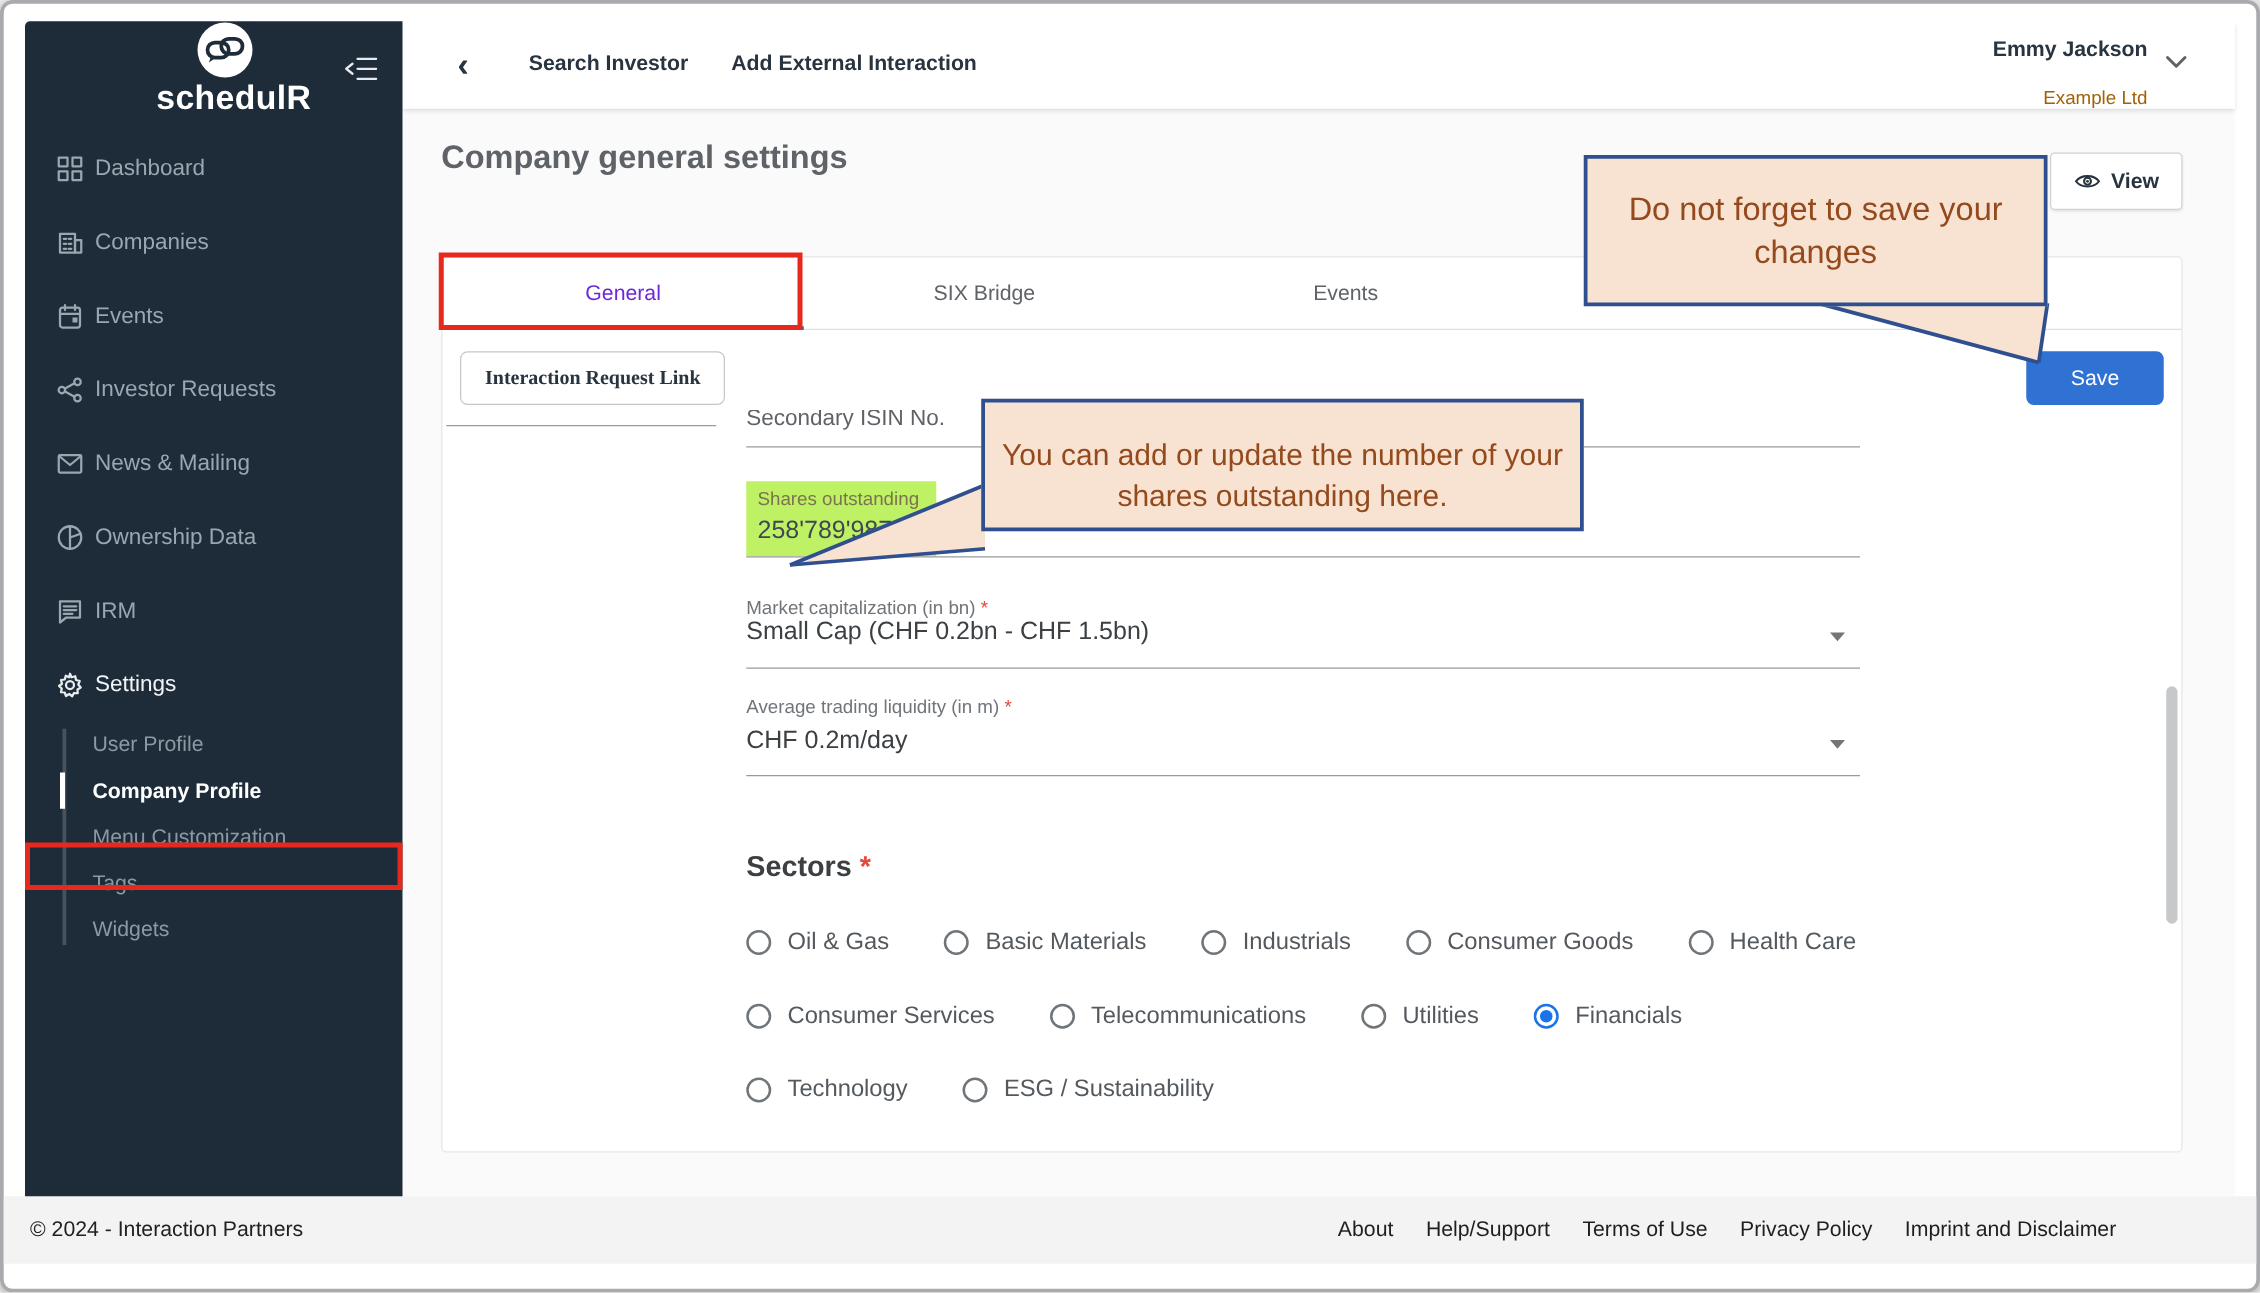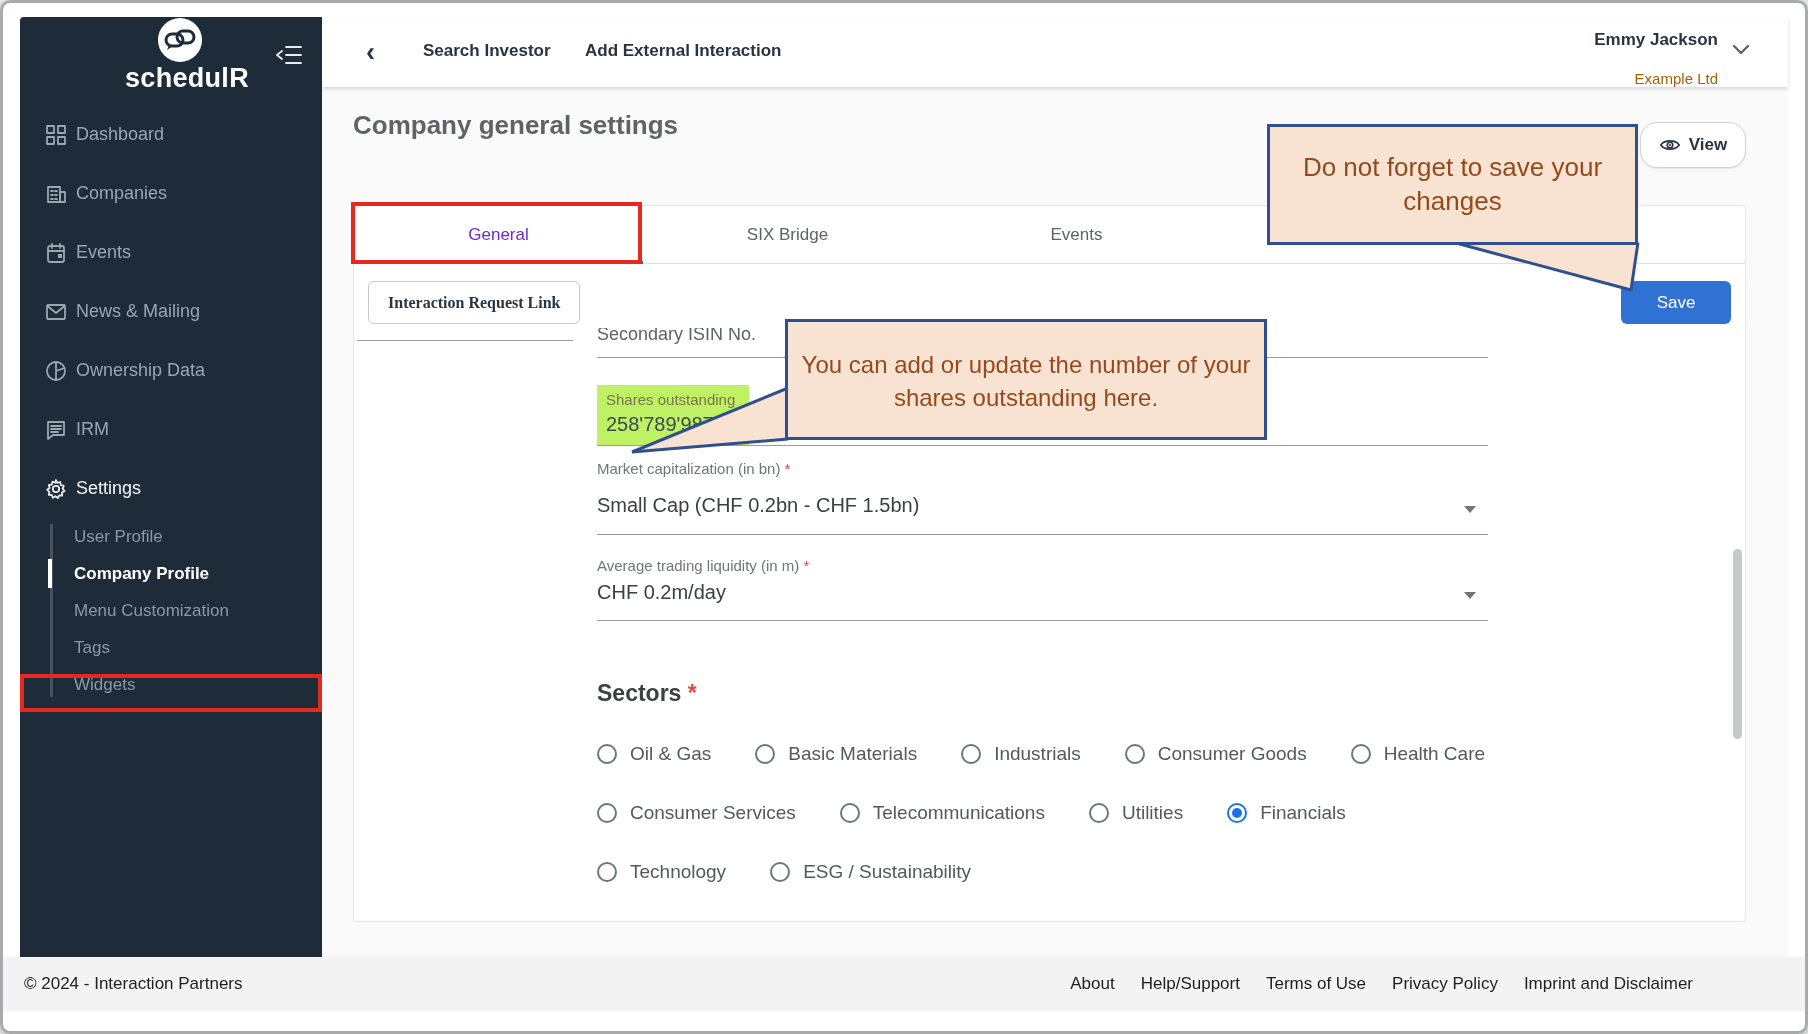--- a/index.html
+++ b/index.html
@@ -40,21 +40,21 @@
   .top-link.l2 { left:263px; }
   .userbox { position:absolute; right:70px; top:13px; text-align:right; cursor:pointer; }
   .user-name { font-size:17px; font-weight:bold; color:#28343f; }
   .user-co { font-size:15px; color:#a16207; margin-top:20px; }
   .user-caret { position:absolute; right:38px; top:27px; width:18px; height:12px; cursor:pointer; }
 
   
   .main-bg { position:absolute; left:322px; top:87px; width:1466px; height:870px; background:#fafafa; z-index:1; }
   .page-title { position:absolute; left:353px; top:110px; font-size:26px; color:#5f6368; z-index:2; }
   .view-btn { position:absolute; left:1640px; top:122px; width:106px; height:46px; background:#fff;
-              border:1px solid #cfd2d6; border-radius:17px; display:flex; align-items:center; justify-content:center;
+              border:1px solid #cfd2d6; border-radius:4px; display:flex; align-items:center; justify-content:center;
               gap:8px; font-size:17px; font-weight:bold; color:#28343f; z-index:2; cursor:pointer;
               box-shadow:0 1px 2px rgba(0,0,0,.08); }
   .view-btn svg { width:22px; height:16px; }
 
   .card { position:absolute; left:353px; top:205px; width:1393px; height:717px; background:#fff;
           border:1px solid #e4e6e8; border-radius:4px; z-index:2; }
   .tabs { position:absolute; left:0; top:0; width:100%; height:58px; border-bottom:1px solid #e0e0e0; display:flex; }
   .tab { width:289px; height:58px; display:flex; align-items:center; justify-content:center;
          font-size:17px; font-weight:500; color:#5f6368; cursor:pointer; position:relative; }
   .tab.active { color:#6d28d9; }
@@ -77,21 +77,21 @@
   .u-mcap { top:206px; }
   .u-liq { top:292px; }
 
   .shares-box { position:absolute; left:243px; top:57px; width:152px; height:60px; background:#bef264; padding:6px 0 0 9px; }
   .shares-label { font-size:15px; color:#7b744d; }
   .shares-value { font-size:20px; color:#3f4850; margin-top:5px; }
 
   .flabel-sm { font-size:15px; color:#70757a; }
   .req { color:#e5493d; }
   .fvalue { font-size:20px; color:#3c4043; }
-  .f-mcap-label { position:absolute; left:243px; top:132px; }
+  .f-mcap-label { position:absolute; left:243px; top:150px; }
   .f-mcap-value { position:absolute; left:243px; top:166px; }
   .f-liq-label { position:absolute; left:243px; top:229px; }
   .f-liq-value { position:absolute; left:243px; top:253px; }
   .dd-arrow { position:absolute; width:0; height:0; border-left:6px solid transparent; border-right:6px solid transparent;
               border-top:7px solid #757575; left:1110px; cursor:pointer; }
   .dd-1 { top:178px; } .dd-2 { top:264px; }
 
   .sectors-title { position:absolute; left:243px; top:352px; font-size:23px; font-weight:bold; color:#3c4043; }
   .radio-row { position:absolute; left:243px; display:flex; gap:44px; }
   .rr1 { top:415px; } .rr2 { top:474px; } .rr3 { top:533px; }
@@ -102,21 +102,21 @@
   .radio-opt.selected .radio-circ::after { content:""; position:absolute; left:3px; top:3px; width:10px; height:10px;
                 background:#1a73e8; border-radius:50%; }
   .radio-lbl { font-size:19px; color:#54595e; }
 
   .vscroll { position:absolute; right:3px; top:343px; width:9px; height:190px; background:#c6c8ca; border-radius:5px; cursor:pointer; }
 
   
   .callout { position:absolute; background:#f8e3d2; border:3px solid #2f4f8f; color:#944a1d; text-align:center;
              z-index:40; }
   .co-save { left:1267px; top:124px; width:371px; height:121px; font-size:26px; line-height:34px; padding-top:23px; }
-  .co-shares { left:785px; top:319px; width:482px; height:121px; font-size:24px; line-height:33px; padding-top:26px; }
+  .co-shares { left:785px; top:319px; width:482px; height:106px; font-size:24px; line-height:33px; padding-top:26px; }
   .tail { position:absolute; z-index:39; }
   .tail-save { left:1452px; top:241px; width:200px; height:60px; }
   .tail-shares { left:630px; top:384px; width:165px; height:75px; }
 
   .red-box { position:absolute; border:4px solid #e7281c; z-index:50; pointer-events:none; }
   .rb-sidebar { left:20px; top:674px; width:302px; height:38px; }
   .rb-tab { left:351px; top:202px; width:291px; height:62px; }
 
   
   .footer { position:absolute; left:3px; top:957px; width:1802px; height:54px; background:#f3f3f3; z-index:5; }
@@ -167,20 +167,29 @@
       <div class="nav-item">
         <svg class="ico" viewBox="0 0 22 22">
           <rect class="st" x="3" y="4" width="16" height="16" rx="2"></rect>
             <path class="st" d="M3 9 H19 M7 2 V6 M15 2 V6"></path>
           <rect x="13" y="12" width="4" height="4" fill="#9aa6b0"></rect>
         </svg>
         <span class="lbl">Events</span>
       </div>
       <div class="nav-item">
         <svg class="ico" viewBox="0 0 22 22">
+          <circle class="st" cx="4.5" cy="11" r="2.6"></circle>
+            <circle class="st" cx="17" cy="4.5" r="2.6"></circle>
+            <circle class="st" cx="17" cy="17.5" r="2.6"></circle>
+          <path class="st" d="M7 9.8 L14.6 5.6 M7 12.2 L14.6 16.4"></path>
+        </svg>
+        <span class="lbl">Investor Requests</span>
+      </div>
+      <div class="nav-item">
+        <svg class="ico" viewBox="0 0 22 22">
           <rect class="st" x="2" y="4" width="18" height="14" rx="1"></rect>
             <path class="st" d="M2.5 5 L11 12 L19.5 5"></path>
         </svg>
         <span class="lbl">News &amp; Mailing</span>
       </div>
       <div class="nav-item">
         <svg class="ico" viewBox="0 0 22 22">
           <circle class="st" cx="11" cy="11" r="9"></circle>
             <path class="st" d="M11 2 V20 M11 11 L19.5 8"></path>
         </svg>

